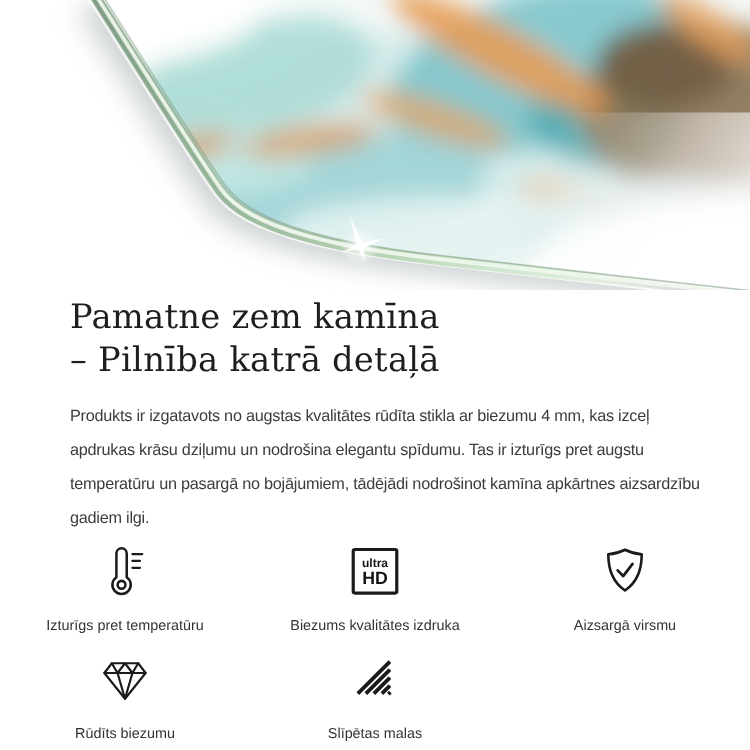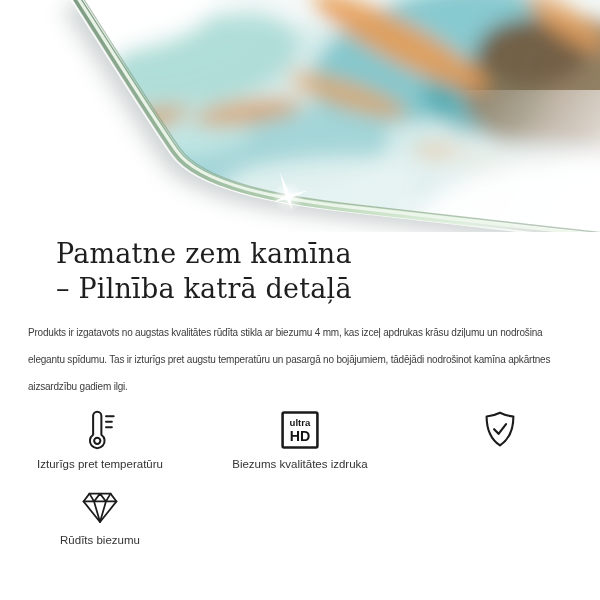--- a/index.html
+++ b/index.html
@@ -9,31 +9,31 @@
   }
   .hero{height:232px;position:relative;}
   .hero svg{display:block;}
   .headline{
     margin:4px 0 0 56px;
     font-family:"DejaVu Serif","Liberation Serif",serif;
     font-weight:400;font-size:27px;line-height:35px;letter-spacing:.2px;
     color:#1e1e1e;
   }
   .lede{
-    margin:13px 40px 0 28px;max-width:548px;
-    font-size:10px;line-height:27px;letter-spacing:-0.2px;color:#3c3c3c;
+    margin:13px 40px 0 56px;max-width:548px;
+    font-size:13px;line-height:27px;letter-spacing:-0.2px;color:#3c3c3c;
   }
   .features{
     margin-top:8px;
     display:grid;grid-template-columns:repeat(3,1fr);row-gap:14px;
   }
   .feature{text-align:center;}
   .icon-wrap{height:44px;display:flex;justify-content:center;}
   .icon-wrap svg{width:44px;height:44px;}
-  .feature-label{margin-top:6px;font-size:11.5px;color:#333333;}
+  .feature-label{margin-top:16px;font-size:11.5px;color:#333333;}
   .ic{stroke:#1b1b1b;fill:none;stroke-linecap:round;stroke-linejoin:round;}
 </style>
 </head>
 <body>
 
 <div class="hero">
   <svg width="600" height="232" viewBox="0 0 600 232">
     <defs>
       <linearGradient id="edgeG" gradientUnits="userSpaceOnUse" x1="74" y1="0" x2="560" y2="235">
         <stop offset="0" stop-color="#7e9c82"></stop>
@@ -140,27 +140,42 @@
     <div class="feature-label">Biezums kvalitātes izdruka</div>
   </div>
 
   <div class="feature">
     <div class="icon-wrap">
       <svg viewBox="0 0 48 48">
         <path class="ic" stroke-width="2.3" d="M24 5.2 C28.8 7.6 33.6 8.8 38.6 9.2 C38.6 22.4 34.8 33.6 24 40.8 C13.2 33.6 9.4 22.4 9.4 9.2 C14.4 8.8 19.2 7.6 24 5.2 Z"></path>
         <path class="ic" stroke-width="2.4" d="M17.6 23.2 L22.4 28.2 L30.6 17.6"></path>
       </svg>
     </div>
+    <div class="feature-label">Aizsargā virsmu</div>
   </div>
 
   <div class="feature">
     <div class="icon-wrap">
       <svg viewBox="0 0 48 48">
         <path class="ic" stroke-width="1.9" d="M12.5 10.5 H35.5 L42 19 L24 41.5 L6 19 Z"></path>
         <path class="ic" stroke-width="1.9" d="M6 19 H42 M12.5 10.5 L17.5 19 L24 41.5 L30.5 19 L35.5 10.5 M17.5 19 L24 10.5 L30.5 19"></path>
       </svg>
     </div>
     <div class="feature-label">Rūdīts biezumu</div>
   </div>
 
+  <div class="feature">
+    <div class="icon-wrap">
+      <svg viewBox="0 0 48 48">
+        <g stroke="#1b1b1b" stroke-width="3.3">
+          <line x1="9" y1="37" x2="37" y2="9"></line>
+          <line x1="16" y1="37" x2="37" y2="16"></line>
+          <line x1="23" y1="37" x2="37" y2="23"></line>
+          <line x1="30" y1="37" x2="37" y2="30"></line>
+          <line x1="35.6" y1="37.4" x2="37.4" y2="35.6"></line>
+        </g>
+      </svg>
+    </div>
+    <div class="feature-label">Slīpētas malas</div>
+  </div>
 
 
 </div>
 
 </body></html>

